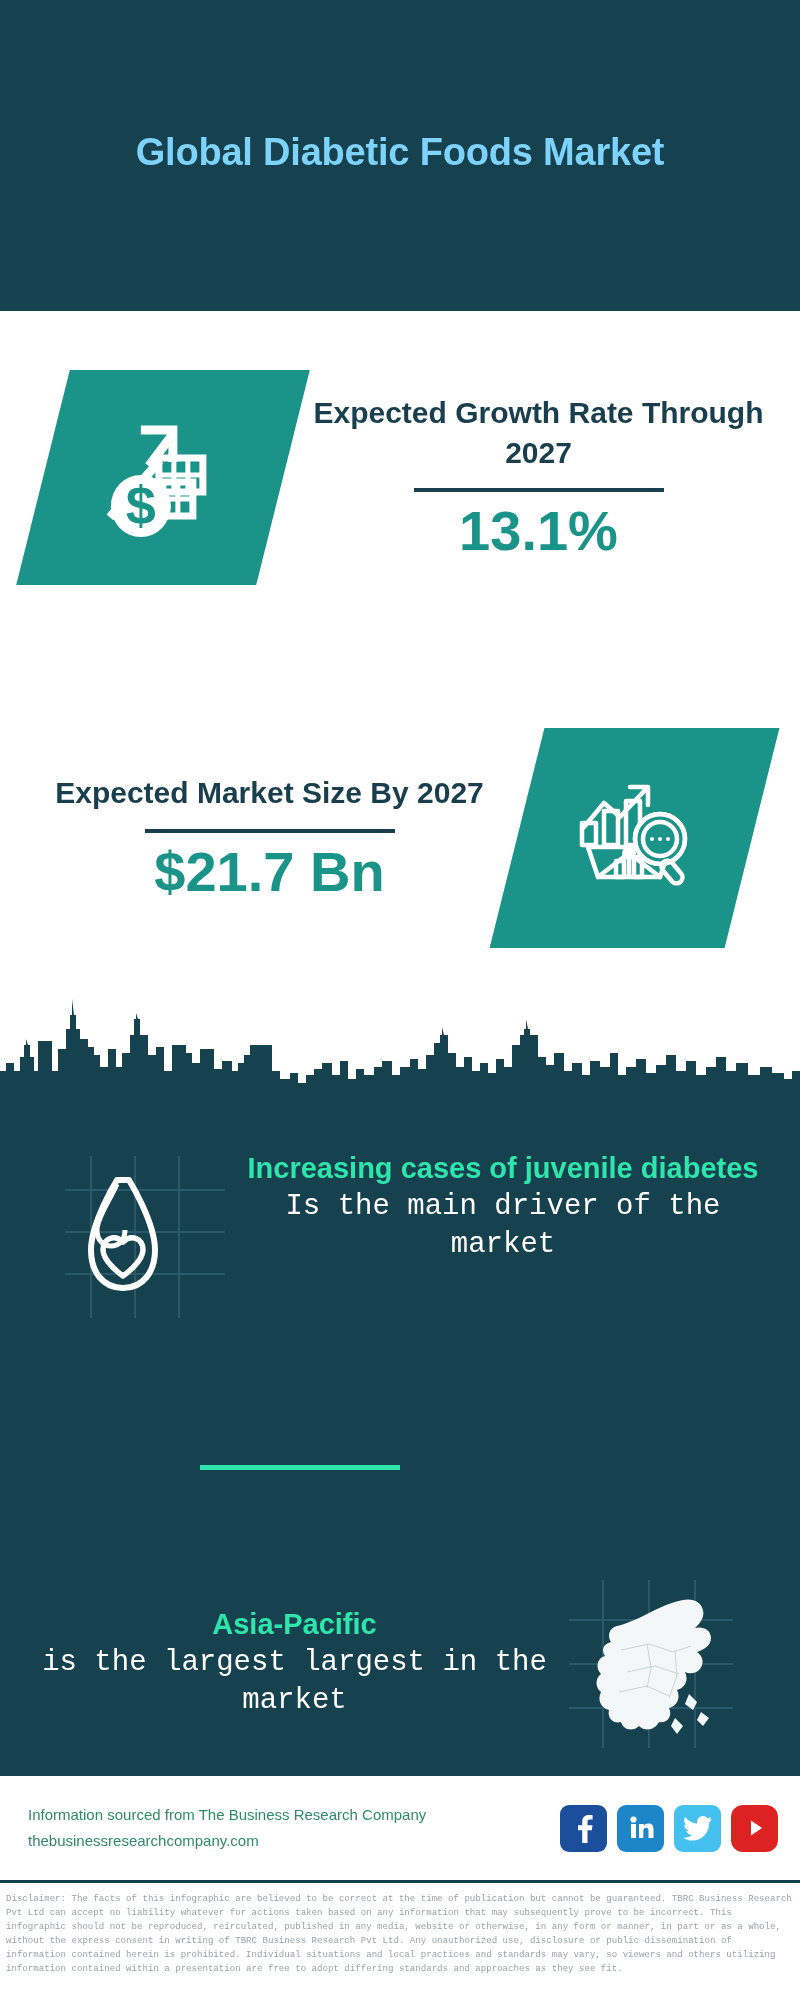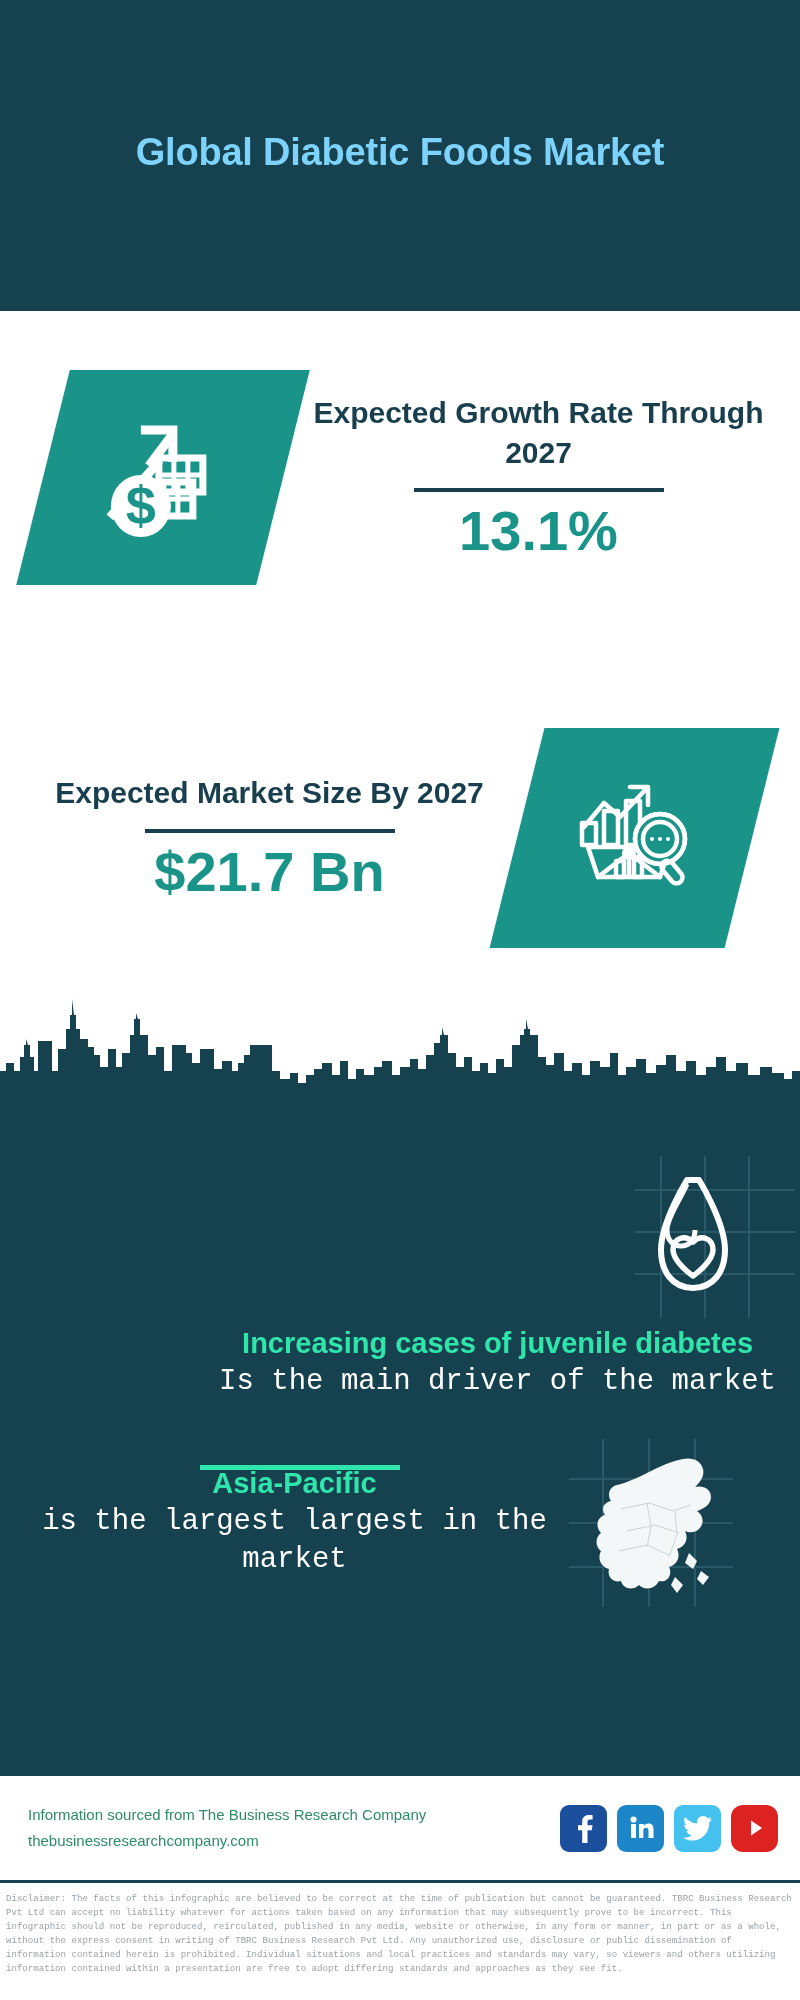--- a/index.html
+++ b/index.html
@@ -67,21 +67,21 @@
     background:#16414f;
   }
   .skyline{
     position:absolute; left:0; top:983px; width:800px; height:115px;
     display:block;
   }
 
   
   .driver-row{
     position:absolute; left:0; top:1150px; width:800px;
-    display:flex; align-items:flex-end;flex-direction:column;
+    display:flex; align-items:flex-start;
   }
   .icon-grid-wrap{
     width:175px; height:175px; margin-left:55px; flex:0 0 auto;
     position:relative;
   }
   .driver-text{ flex:1 1 auto; text-align:center; padding:0 24px 0 0; }
   .hl-green{
     color:#2ee6ac; font-weight:bold; font-size:29px; line-height:1.30;
     display:block; font-family:"Liberation Sans", sans-serif;
   }
@@ -90,21 +90,21 @@
     display:block; font-family:Liberation Mono, monospace;
   }
 
   .mid-rule{
     position:absolute; left:200px; top:1465px;
     width:200px; height:5px; background:#2ee6ac;
   }
 
   
   .region-row{
-    position:absolute; left:0; top:1435px; width:800px;
+    position:absolute; left:0; top:1576px; width:800px;
     display:flex; align-items:center;
   }
   .region-text{ flex:1 1 auto; text-align:center; padding-left:36px; }
   .map-wrap{ width:175px; height:175px; margin-right:62px; margin-left:10px; flex:0 0 auto; position:relative; }
 
   
   .footer{
     position:absolute; left:0; top:1776px; width:800px; height:104px;
     background:#ffffff;
     display:flex; align-items:center;

